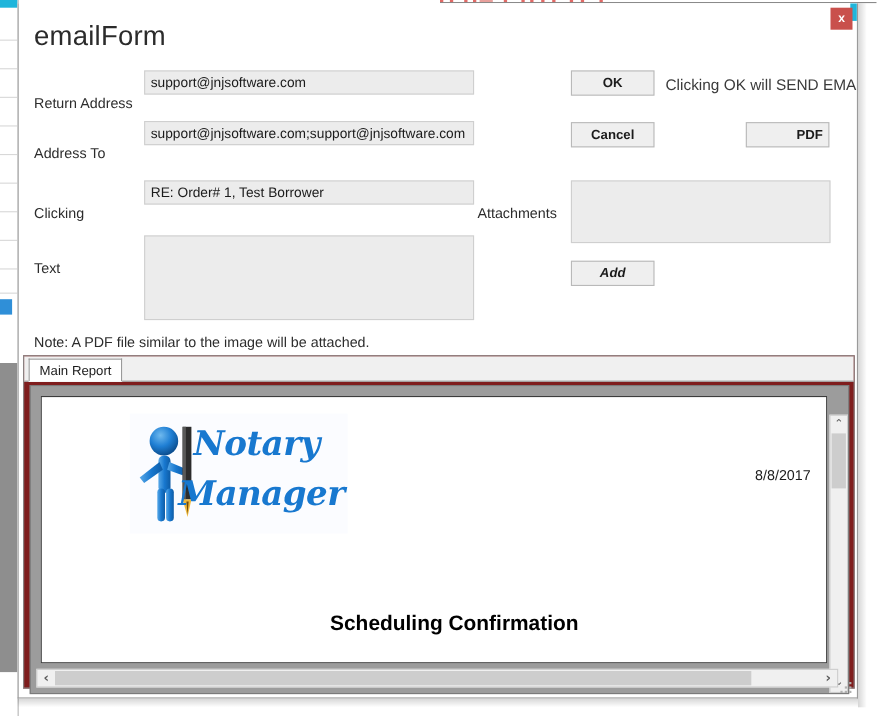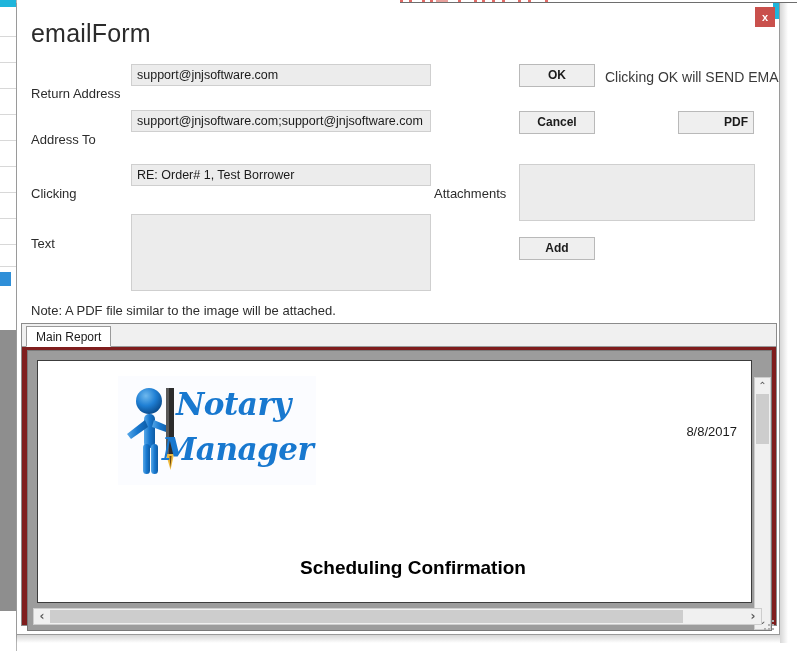--- a/index.html
+++ b/index.html
@@ -382,21 +382,21 @@
 
   <div id="ok-hint">Clicking OK will SEND EMAIL</div>
 
   <div class="fbtn" style="left:502px; top:108px; width:76px; height:23px; line-height:21px;">Cancel</div>
 
   <div class="fbtn" style="left:661px; top:108px; width:76px; height:23px; line-height:21px;padding-left:40px;">PDF</div>
 
   <div class="flabel" style="left:417px; top:167px;">Attachments</div>
   <textarea class="ftextarea" style="left: 502px; top: 161px; width: 236px; height: 57px;"></textarea>
 
-  <div class="fbtn" style="left:502px; top:234px; width:76px; height:23px; line-height:21px;">Add</div>
+  <div class="fbtn" style="left:502px; top:234px; width:76px; height:23px; line-height:21px;font-style:italic;">Add</div>
 
   <div id="note-text">Note: A PDF file similar to the image will be attached.</div>
 
   <div id="report-panel">
 
     <div id="tabstrip">
       <div id="tab-main">Main Report</div>
     </div>
 
     <div id="viewer">

